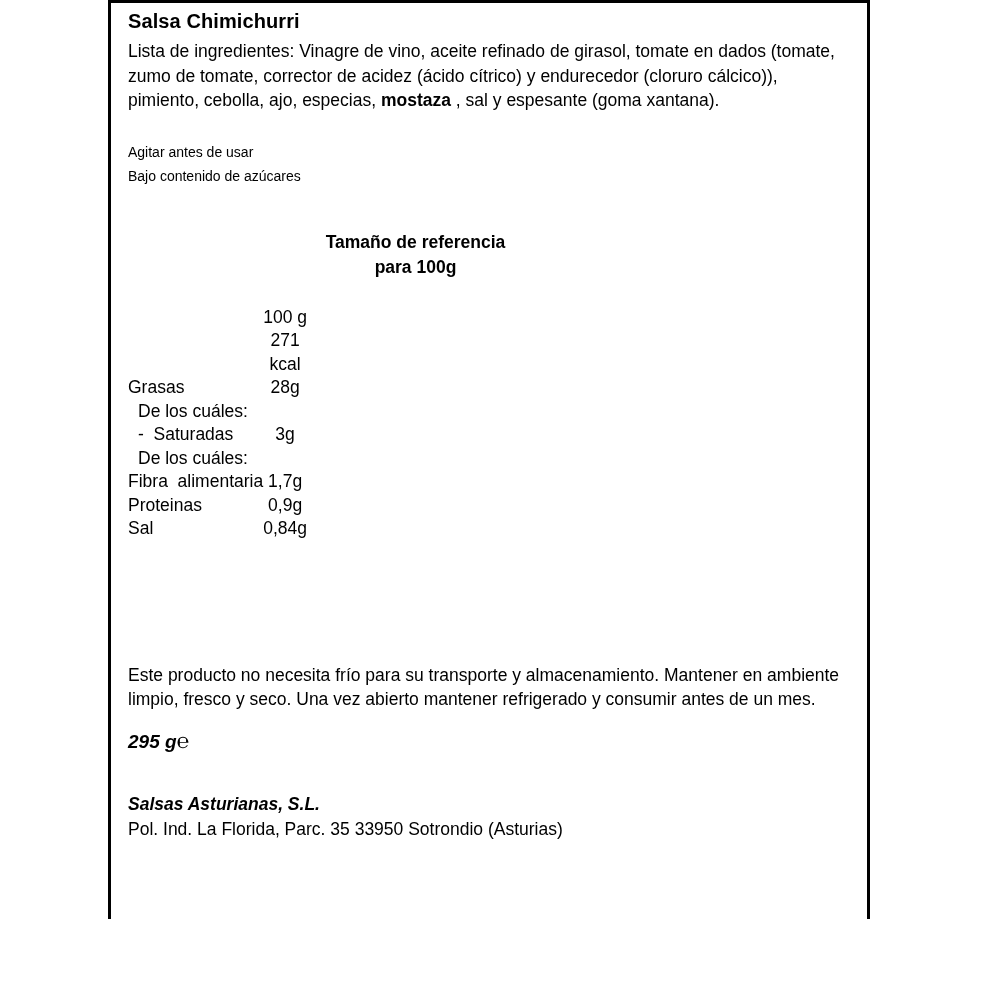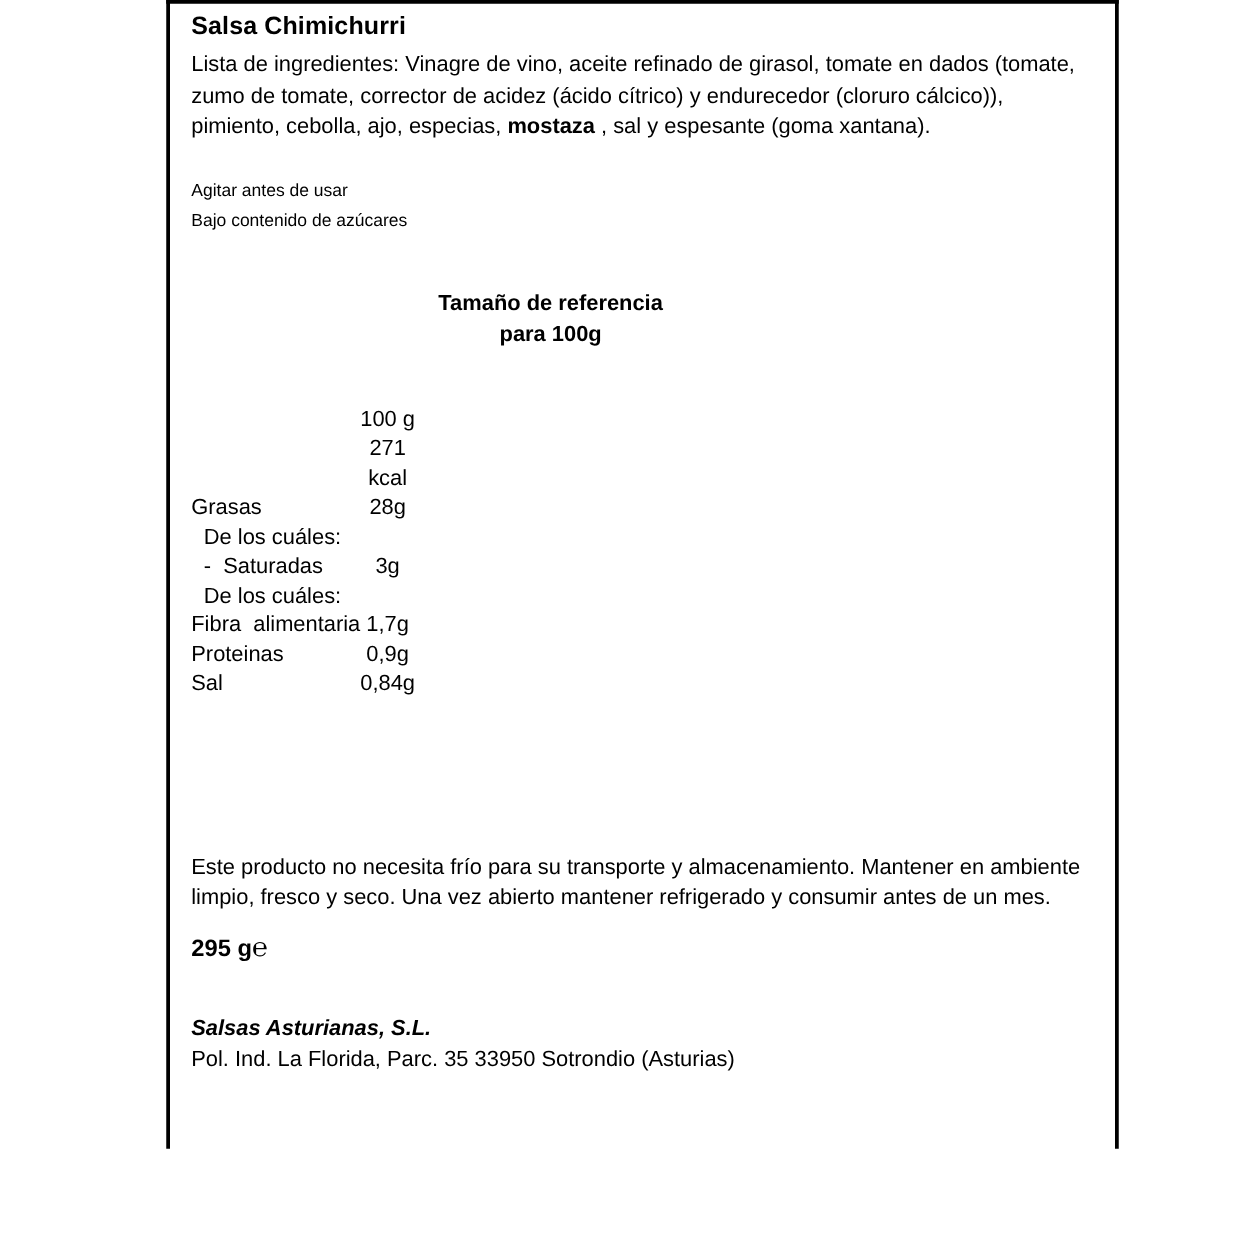--- a/index.html
+++ b/index.html
@@ -11,21 +11,21 @@
     width: 1000px;
     height: 1000px;
     font-family: "Liberation Sans", sans-serif;
     color: #000000;
     overflow: hidden;
   }
 
   
   #label-panel {
     position: absolute;
-    left: 133px;
+    left: 108px;
     top: 0px;
     width: 762px;
     height: 919px;
     box-sizing: border-box;
     border-left: 3px solid #000;
     border-right: 3px solid #000;
     border-top: 3px solid #000;
     border-bottom: none;
     background: #fff;
     padding: 6px 28px 0 17px;
@@ -65,21 +65,21 @@
   }
   .nutrition-heading {
     width: 100%;
     text-align: center;
     line-height: 25px;
     padding-right: 136px;
     box-sizing: border-box;
     font-weight: bold;
   }
   #nutrition-table {
-    margin-top: 44px;
+    margin-top: 26px;
     width: 100%;
     border-collapse: collapse;
   }
   #nutrition-table td {
     padding: 0;
     font-size: 17.5px;
     line-height: 23.5px;
     vertical-align: top;
     border: none;
   }
@@ -103,20 +103,21 @@
     line-height: 24.5px;
     width: 712px;
   }
 
   
   #net-weight {
     margin-top: 16px;
     font-size: 19px;
     font-weight: bold;
     line-height: 24px;
+    font-style: italic;
   }
   #net-weight .e-mark {
     font-weight: bold;
     font-size: 21px;
   }
 
   
   #manufacturer-block {
     margin-top: 38px;
     font-size: 17.5px;

